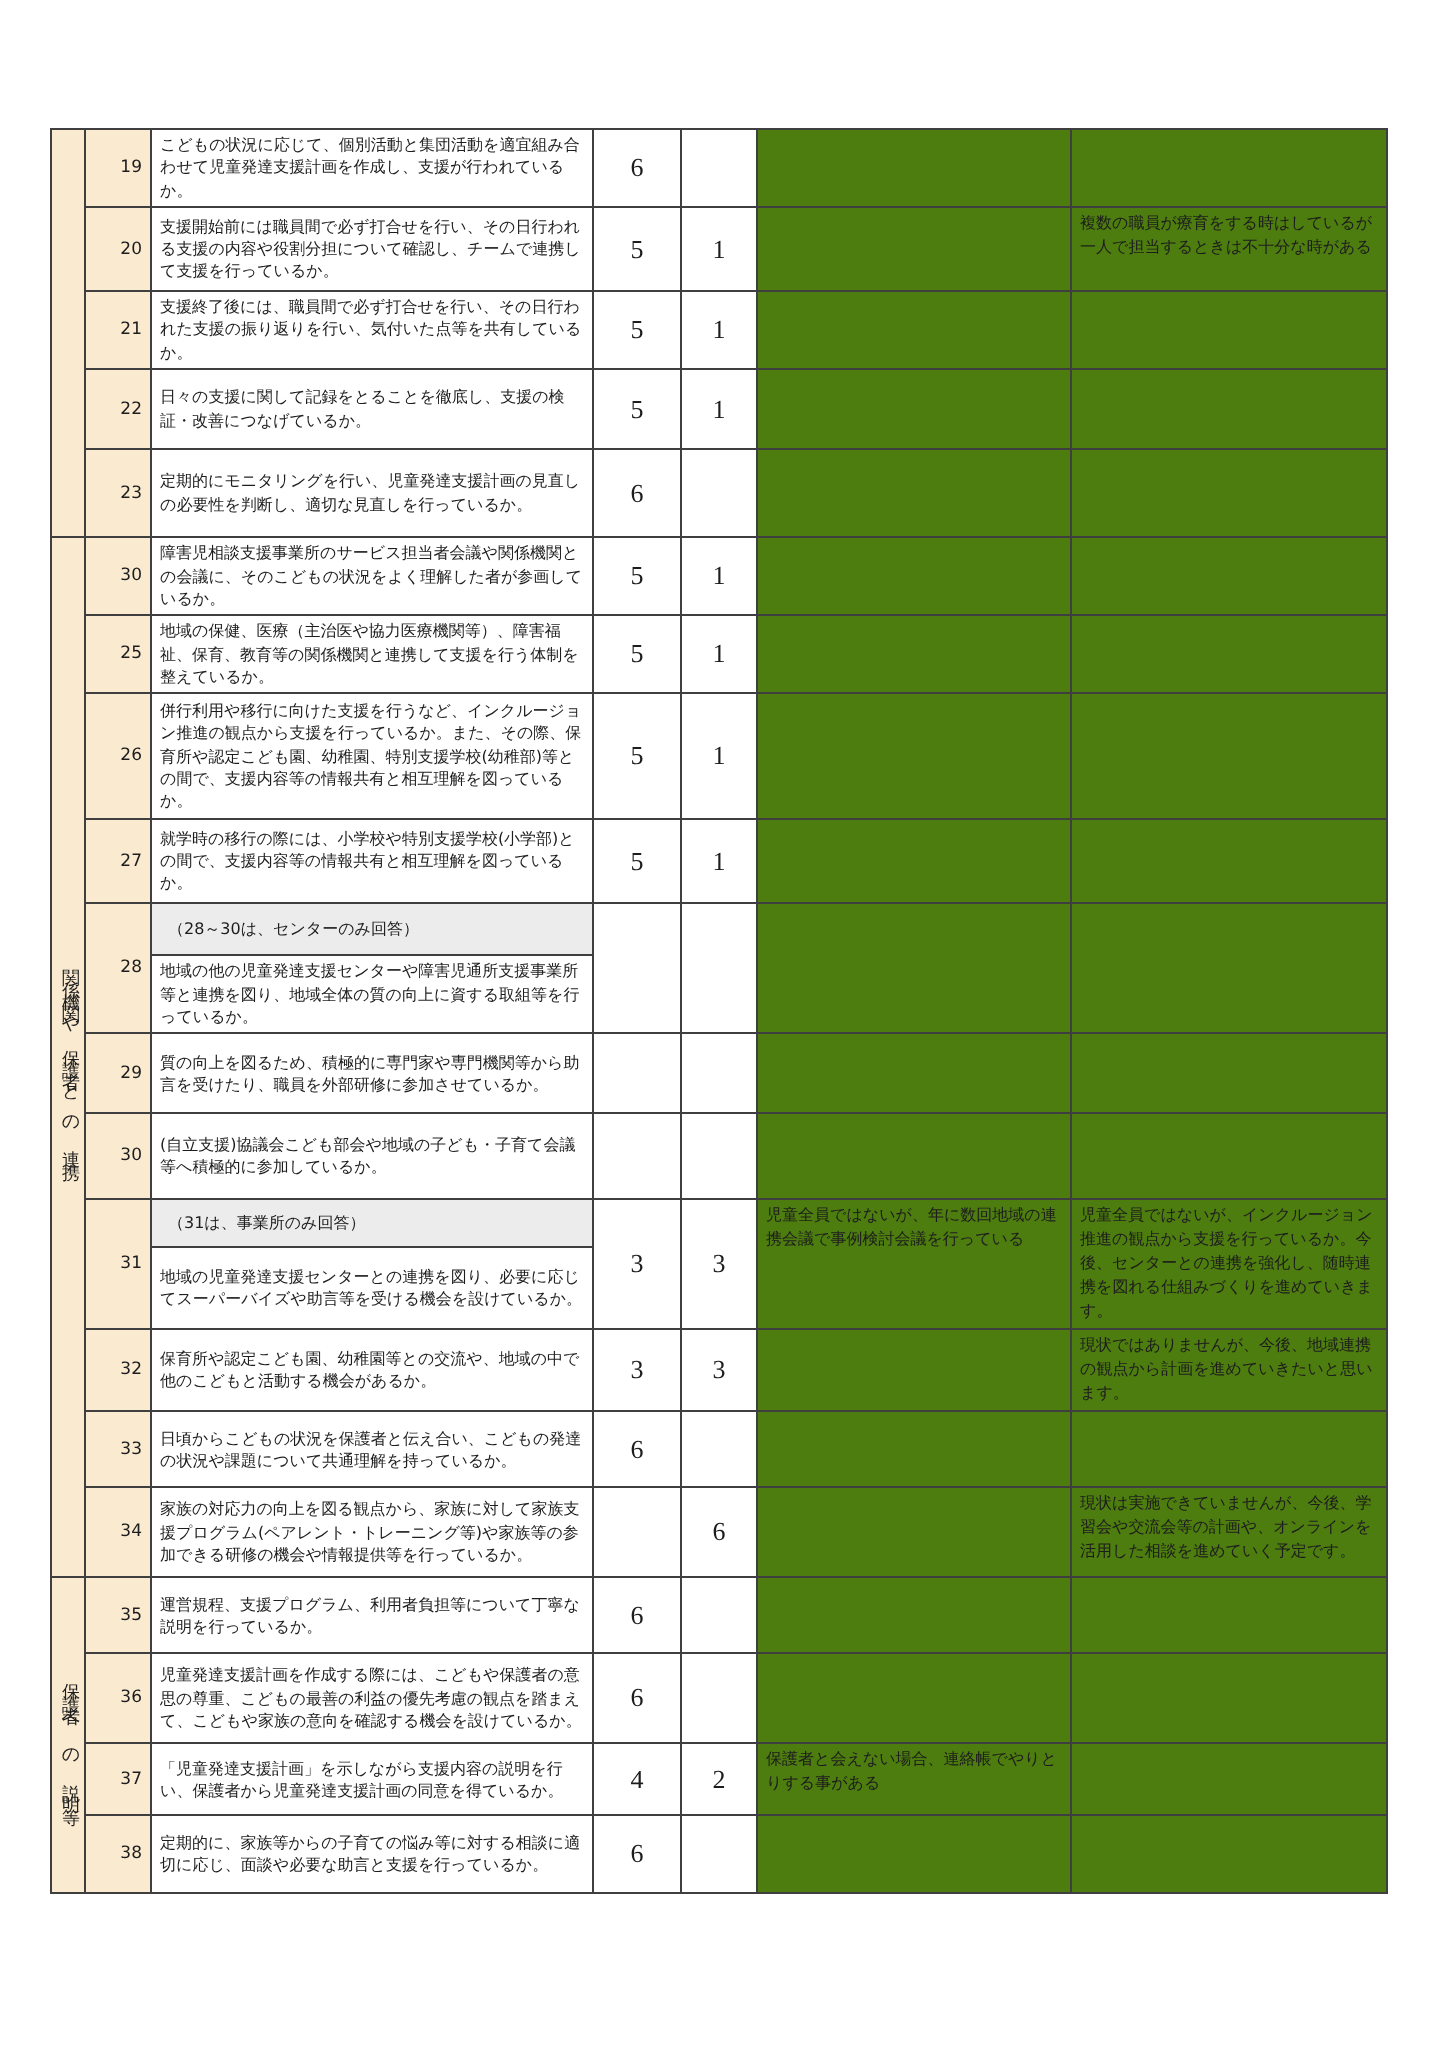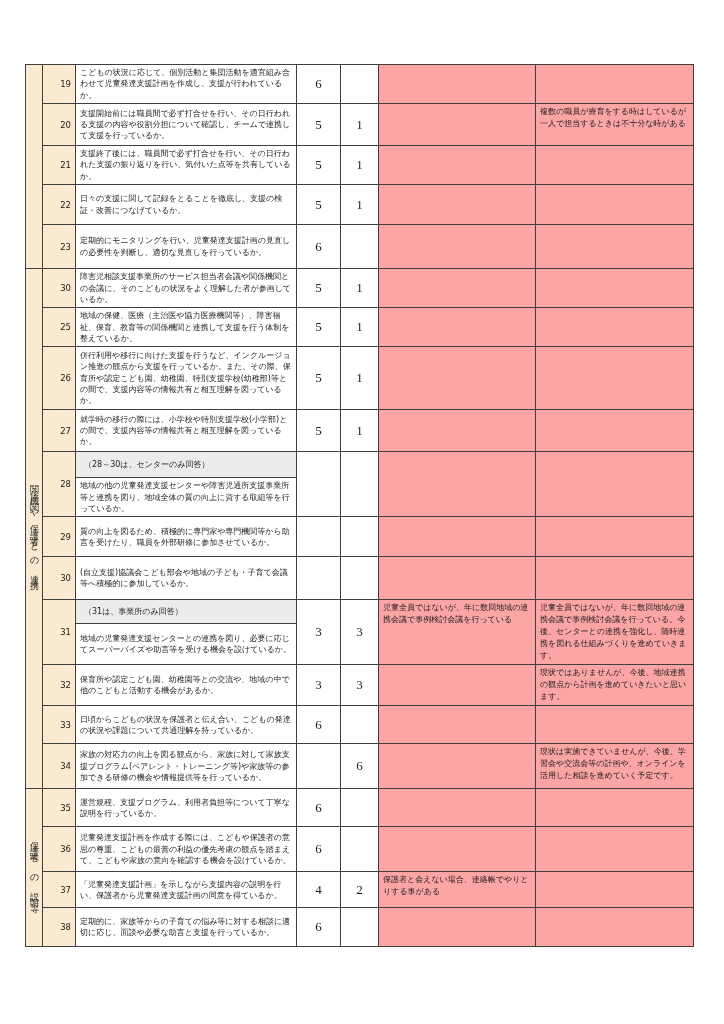--- a/index.html
+++ b/index.html
@@ -38,21 +38,21 @@
   td.q.sub{
     background:var(--subheader-bg,#ececec);
     vertical-align:middle;padding-left:8px;
   }
   td.ans{
     text-align:center;vertical-align:middle;
     font-family:"Liberation Serif","DejaVu Serif",serif;
     font-size:13px;background:#ffffff;
   }
   td.cmt{
-    font-size:8px;line-height:1.5;vertical-align:top;background:#fca5a5;
+    font-size:8px;line-height:1.5;vertical-align:top;background:#4d7c0f;
   }
 </style>
 </head>
 <body>
 
 <div class="page">
   <table class="sheet">
     <colgroup>
       <col style="width:17px">
       <col style="width:33px">
@@ -167,21 +167,21 @@
           <td class="ans"></td>
           <td class="cmt"></td>
           <td class="cmt"></td>
         </tr>
         <tr style="height: 22px;">
           <td class="no" rowspan="2">31</td>
           <td class="q sub">（31は、事業所のみ回答）</td>
           <td class="ans" rowspan="2">3</td>
           <td class="ans" rowspan="2">3</td>
           <td class="cmt" rowspan="2">児童全員ではないが、年に数回地域の連携会議で事例検討会議を行っている</td>
-          <td class="cmt" rowspan="2">児童全員ではないが、年に数回地域の連携会議で事例検討会議を行っている。今後、センターとの連携を強化し、随時連携を図れる仕組みづくりを進めていきます。</td>
+          <td class="cmt" rowspan="2">児童全員ではないが、インクルージョン推進の観点から支援を行っているか。今後、センターとの連携を強化し、随時連携を図れる仕組みづくりを進めていきます。</td>
         </tr>
         <tr style="height: 38px;">
           <td class="q">地域の児童発達支援センターとの連携を図り、必要に応じてスーパーバイズや助言等を受ける機会を設けているか。</td>
         </tr>
         <tr style="height: 39px;">
           <td class="no">32</td>
           <td class="q">保育所や認定こども園、幼稚園等との交流や、地域の中で他のこどもと活動する機会があるか。</td>
           <td class="ans">3</td>
           <td class="ans">3</td>
           <td class="cmt"></td>

